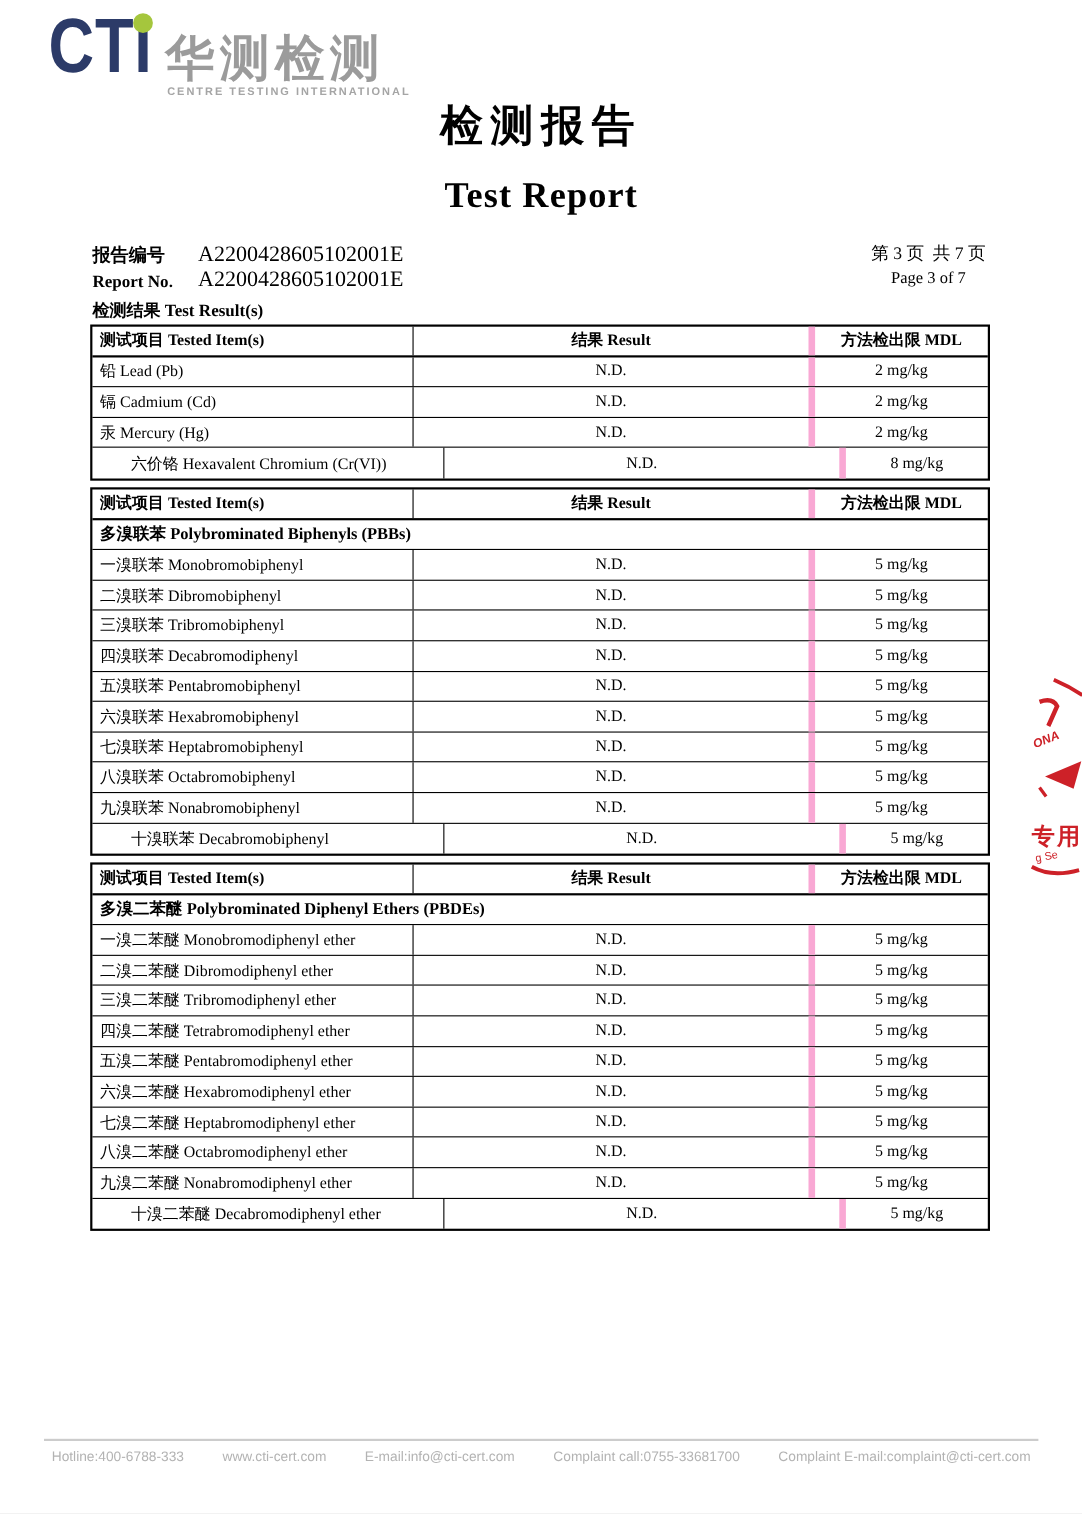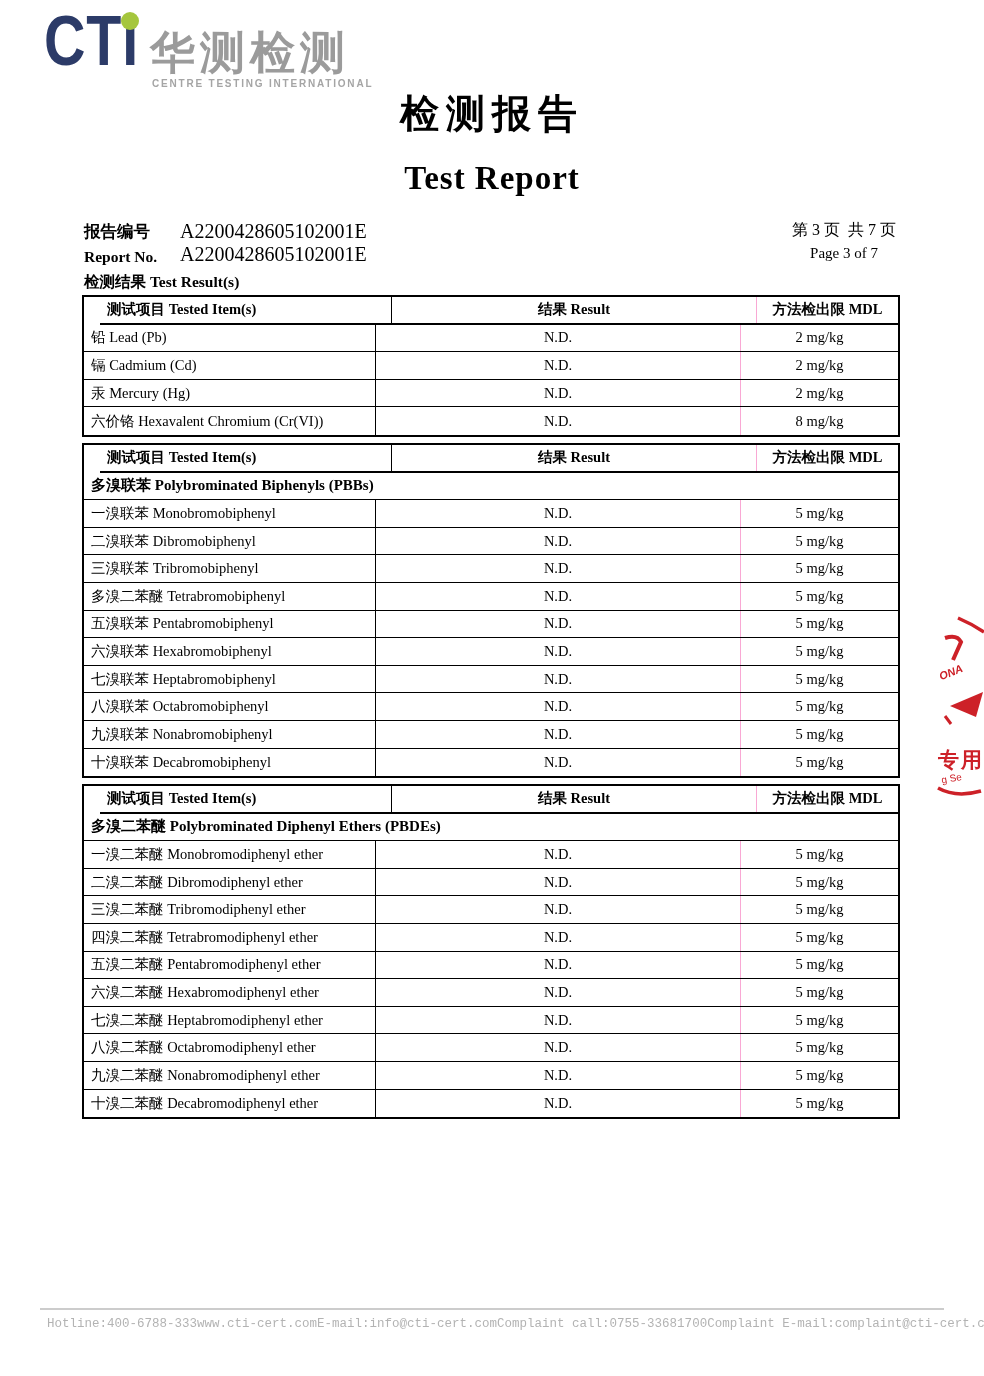--- a/index.html
+++ b/index.html
@@ -51,40 +51,40 @@
   .results-label { margin-top:4px; height:24px; font-weight:700; font-size:15.5px;
                    display:flex; align-items:center; }
   .info-right { position:absolute; right:0; top:0; text-align:center; }
   .page-cn { font-size:16px; white-space:pre; }
   .page-en { font-size:15px; margin-top:4px; }
 
   
   #tables-root { position:absolute; top:295px; left:82px; width:818px; }
   .rtable { width:818px; border:2px solid #000; margin-bottom:6px; background:#fff; }
   .trow { display:flex; height:27.6px; border-bottom:1px solid #000; }
-  .rtable .trow:last-child { border-bottom:none; }
-  .trow.thead { border-bottom:2px solid #000; font-weight:700; font-size:15px;margin-left:16px; }
+  .rtable .trow:last-child { border-bottom:none;padding-left:28px; }
+  .trow.thead { border-bottom:2px solid #000; font-weight:700; font-size:15px; }
   .tcell { display:flex; align-items:center; font-size:14.5px; overflow:hidden; }
   .c-item { width:291px; padding-left:7px; }
-  .c-result { width:366px; border-left:1px solid #000; border-right:1px solid #f9a8d4;
+  .c-result { width:366px; border-left:1px solid #000; border-right:6px solid #f9a8d4;
               justify-content:center; }
   .c-mdl { flex:1; justify-content:center; }
   .c-section { width:100%; padding-left:7px; font-weight:700; font-size:15px; }
 
   
   .stamp { position:absolute; right:0; top:612px; width:48px; height:232px;
            overflow:hidden; pointer-events:none; }
   .stamp text { fill:#cd2128; font-family:"Liberation Sans","DejaVu Sans",sans-serif; }
 
   
   .footer-line { position:absolute; left:40px; right:40px; top:1308px; height:2px;
                  background:#cccccc; }
   .footer { position:absolute; left:47px; right:47px; top:1317px;
             display:flex; justify-content:space-between;
-            font-family:Liberation Mono, monospace;
+            font-family:Liberation Sans, sans-serif;
             font-size:12.5px; color:#b3b3b3; white-space:nowrap; }
 </style>
 </head>
 <body>
 
 <div class="page">
 
   <div class="logo">
     <div class="logo-cti">CTI</div>
     <span class="logo-dot"></span>
@@ -157,21 +157,21 @@
           <div class="tcell c-item">二溴联苯 Dibromobiphenyl</div>
           <div class="tcell c-result">N.D.</div>
           <div class="tcell c-mdl">5 mg/kg</div>
         </div>
         <div class="trow">
           <div class="tcell c-item">三溴联苯 Tribromobiphenyl</div>
           <div class="tcell c-result">N.D.</div>
           <div class="tcell c-mdl">5 mg/kg</div>
         </div>
         <div class="trow">
-          <div class="tcell c-item">多溴二苯醚 Tetrabromobiphenyl</div>
+          <div class="tcell c-item">四溴联苯 Decabromodiphenyl</div>
           <div class="tcell c-result">N.D.</div>
           <div class="tcell c-mdl">5 mg/kg</div>
         </div>
         <div class="trow">
           <div class="tcell c-item">五溴联苯 Pentabromobiphenyl</div>
           <div class="tcell c-result">N.D.</div>
           <div class="tcell c-mdl">5 mg/kg</div>
         </div>
         <div class="trow">
           <div class="tcell c-item">六溴联苯 Hexabromobiphenyl</div>

